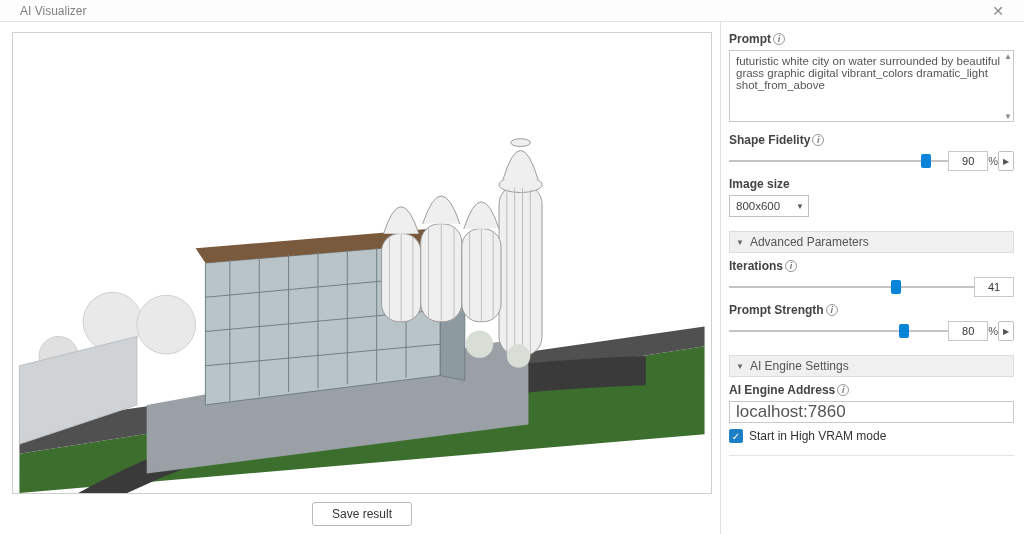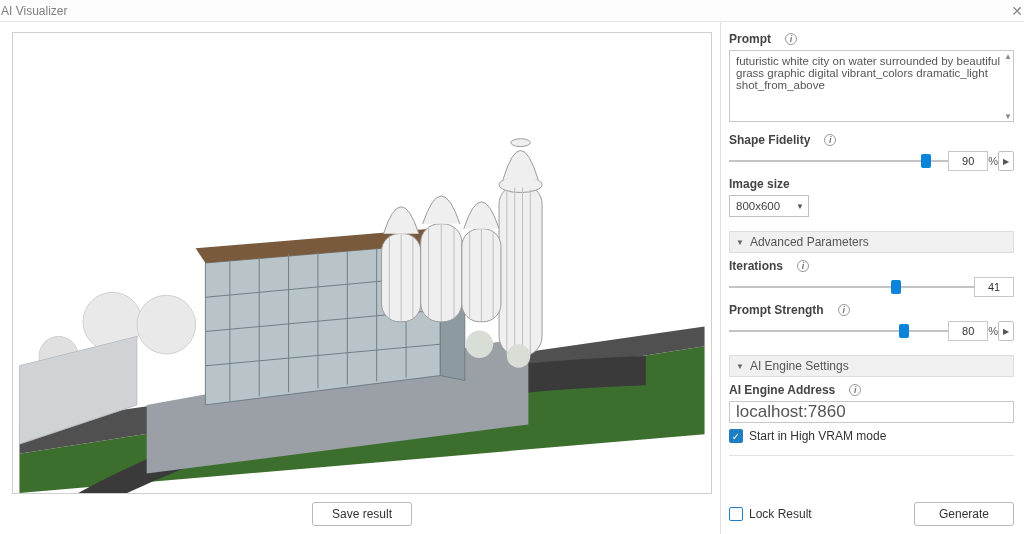--- a/index.html
+++ b/index.html
@@ -1,37 +1,37 @@
 <!DOCTYPE html>
 <html><head>
 <meta charset="utf-8">
 <style>
   * { box-sizing: border-box; }
   html, body { margin:0; padding:0; width:1024px; height:534px; overflow:hidden; font-family: "Segoe UI", Arial, sans-serif; font-size:12px; color:#333; background:#fff; }
 
   
-  .titlebar { display:flex; align-items:center; height:22px; padding:0 1px; background:#fdfdfd; border-bottom:1px solid #e5e5e5; color:#808080; }
+  .titlebar { display:flex; align-items:center; height:22px; padding:0 20px; background:#fdfdfd; border-bottom:1px solid #e5e5e5; color:#808080; }
   .titlebar .title { font-size:12px; }
   .titlebar .spacer { flex:1; }
   .titlebar .close { font-size:14px; color:#888; line-height:1; }
 
   
   .main { display:flex; height:calc(100% - 22px); }
 
   .left { flex:1; display:flex; flex-direction:column; padding:10px 8px 8px 12px; }
   .canvas { flex:1; background:#fff; border:1px solid #cfcfcf; display:flex; align-items:center; justify-content:center; overflow:hidden; position:relative; }
   .canvas svg { width:100%; height:100%; display:block; }
   .left-footer { display:flex; justify-content:center; padding-top:8px; }
   .btn { background:#fff; border:1px solid #b8b8b8; border-radius:3px; padding:4px 14px; font-size:12px; color:#333; min-height:22px; display:inline-flex; align-items:center; justify-content:center; }
   .btn.wide { min-width:100px; }
   .btn.sm { padding:2px 6px; min-height:20px; }
 
   
   .right { width:304px; border-left:1px solid #e0e0e0; display:flex; flex-direction:column; padding:10px 10px 8px 8px; overflow:hidden; }
-  .label-row { display:flex; align-items:center; gap:14px; margin-bottom:4px; font-weight:600; color:#444; }
+  .label-row { display:flex; align-items:center; gap:2px; margin-bottom:4px; font-weight:600; color:#444; }
   .info-icon { display:inline-flex; align-items:center; justify-content:center; width:12px; height:12px; border:1px solid #999; border-radius:50%; font-size:9px; line-height:1; color:#777; font-style:italic; }
 
   .prompt-area { position:relative; }
   .prompt-area textarea { width:100%; height:72px; resize:none; border:1px solid #c8c8c8; padding:4px 12px 4px 6px; font-family:inherit; font-size:11.5px; color:#555; }
   .prompt-area .scroll-up, .prompt-area .scroll-dn { position:absolute; right:2px; font-size:8px; color:#888; }
   .prompt-area .scroll-up { top:2px; }
   .prompt-area .scroll-dn { bottom:4px; }
 
   .row { display:flex; align-items:center; margin-bottom:6px; }
   .row .slider-wrap { flex:1; position:relative; height:16px; }
@@ -229,23 +229,15 @@
     <input class="addr-input" value="localhost:7860" style="">
 
     <div class="chk-row">
       <div class="chk checked">✓</div>
       <span>Start in High VRAM mode</span>
     </div>
 
 
     <hr>
 
-    <div class="right-footer">
-      <div class="chk-row" style="margin:0">
-        <div class="chk"></div>
-        <span>Lock Result</span>
-      </div>
-      <span class="spacer"></span>
-      <div class="btn wide">Generate</div>
-    </div>
 
   </div>
 </div>
 
 </body></html>

